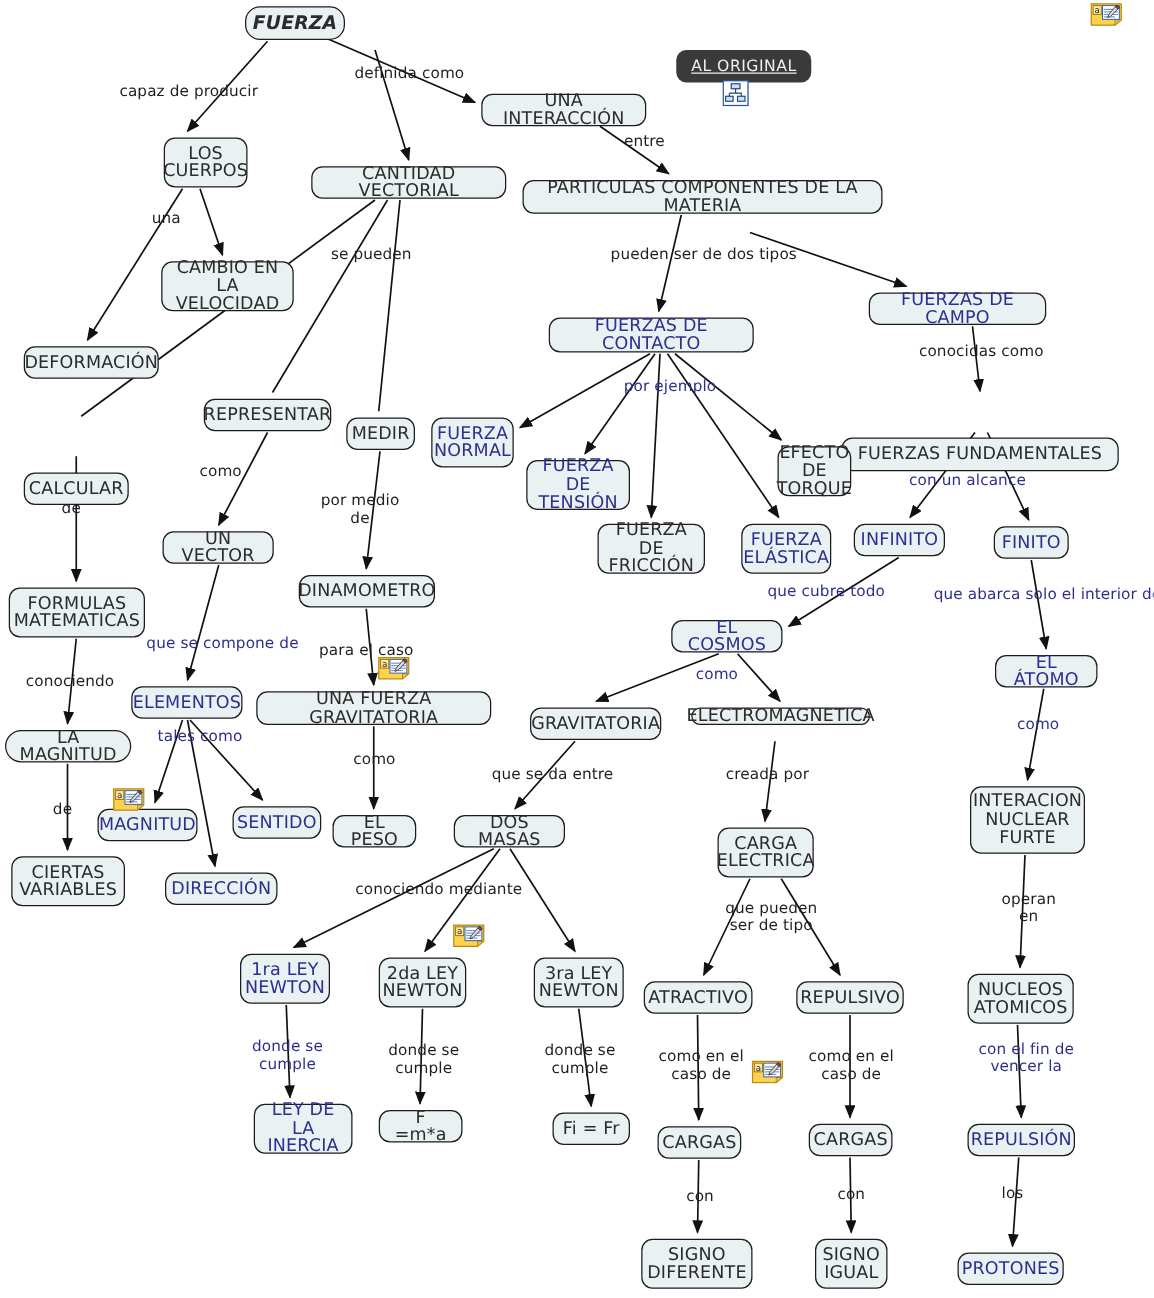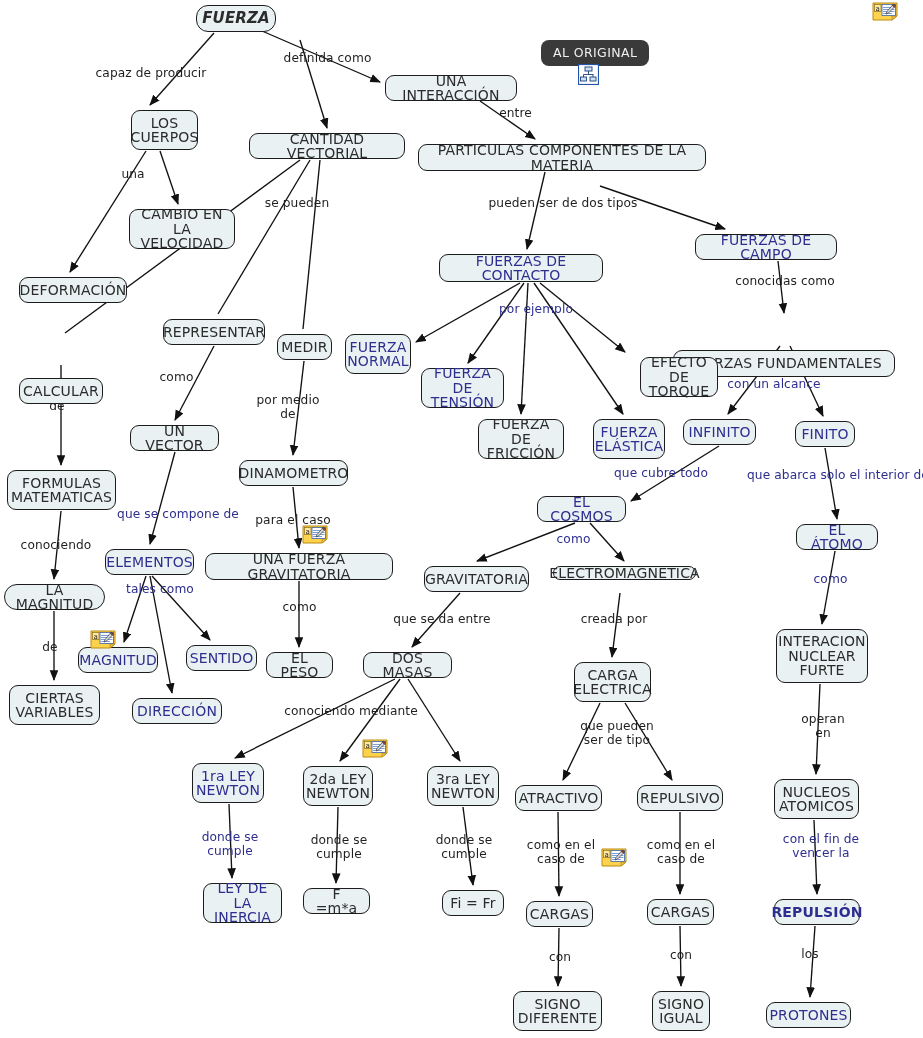--- a/index.html
+++ b/index.html
@@ -44,20 +44,21 @@
   .badge{
     position:absolute;
     background:#3a3a3a;
     color:#efefef;
     border-radius:8px;
     font-size:12.5px;
     padding:5px 12px 6px 12px;
     letter-spacing:.4px;
     z-index:6;
     text-align:center;
+    text-decoration:underline;
   }
   .map-icon{position:absolute;width:21px;height:21px;z-index:7;}
 </style>
 </head>
 <body>
 
 <div id="stage">
 
   <svg id="wires">
     <defs>
@@ -134,21 +135,21 @@
       <div class="node" style="left: 19px; top: 338px; width: 84px; height: 26px; margin-top: 40px;">CALCULAR</div>
       <div class="node" style="left: 163px; top: 319px; width: 102px; height: 26px;">REPRESENTAR</div>
       <div class="node" style="left: 277px; top: 334px; width: 55px; height: 26px;">MEDIR</div>
       <div class="node link" style="left: 345px; top: 334px; width: 66px; height: 40px;">FUERZA
 NORMAL</div>
       <div class="node link" style="left: 439px; top: 254px; width: 164px; height: 28px;">FUERZAS DE CONTACTO</div>
       <div class="node link" style="left: 695px; top: 234px; width: 142px; height: 26px;">FUERZAS DE CAMPO</div>
       <div class="node" style="left: 673px; top: 318px; width: 222px; height: 27px; margin-top: 32px;">FUERZAS FUNDAMENTALES</div>
       <div class="node link" style="left: 421px; top: 368px; width: 83px; height: 40px;">FUERZA DE
 TENSIÓN</div>
-      <div class="node" style="left: 640px; top: 357px; width: 78px; height: 40px;">EFECTO DE
+      <div class="node" style="left: 622px; top: 357px; width: 59px; height: 40px;">EFECTO DE
 TORQUE</div>
       <div class="node" style="left: 478px; top: 419px; width: 86px; height: 40px;">FUERZA DE
 FRICCIÓN</div>
       <div class="node link" style="left: 593px; top: 419px; width: 72px; height: 40px;">FUERZA
 ELÁSTICA</div>
       <div class="node link" style="left: 683px; top: 419px; width: 73px; height: 26px;">INFINITO</div>
       <div class="node link" style="left: 795px; top: 421px; width: 60px; height: 26px;">FINITO</div>
       <div class="node" style="left: 7px; top: 470px; width: 109px; height: 40px;">FORMULAS
 MATEMATICAS</div>
       <div class="node" style="left: 130px; top: 425px; width: 89px; height: 26px;">UN VECTOR</div>
@@ -181,21 +182,21 @@
       <div class="node" style="left: 427px; top: 766px; width: 72px; height: 40px;">3ra LEY
 NEWTON</div>
       <div class="node" style="left: 515px; top: 785px; width: 87px; height: 26px;">ATRACTIVO</div>
       <div class="node" style="left: 637px; top: 785px; width: 86px; height: 26px;">REPULSIVO</div>
       <div class="node link" style="left: 193px; top: 883px; width: 79px; height: 40px; margin-left: 10px;">LEY DE LA
 INERCIA</div>
       <div class="node" style="left: 303px; top: 888px; width: 67px; height: 26px;">F =m*a</div>
       <div class="node" style="left: 442px; top: 890px; width: 62px; height: 26px;">Fi = Fr</div>
       <div class="node" style="left: 526px; top: 901px; width: 67px; height: 26px;">CARGAS</div>
       <div class="node" style="left: 647px; top: 899px; width: 67px; height: 26px;">CARGAS</div>
-      <div class="node link" style="left: 774px; top: 899px; width: 86px; height: 26px; font-weight: bold;">REPULSIÓN</div>
+      <div class="node link" style="left: 774px; top: 899px; width: 86px; height: 26px;">REPULSIÓN</div>
       <div class="node" style="left: 513px; top: 991px; width: 89px; height: 40px;">SIGNO
 DIFERENTE</div>
       <div class="node" style="left: 652px; top: 991px; width: 58px; height: 40px;">SIGNO
 IGUAL</div>
       <div class="node link" style="left: 766px; top: 1002px; width: 85px; height: 26px;">PROTONES</div>
     </div>
   <div id="label-layer">
       <div class="lbl" style="left: 86px; top: 66px; width: 130px;">capaz de producir</div>
       <div class="lbl" style="left: 275px; top: 51px; width: 105px;">definida como</div>
       <div class="lbl" style="left: 493px; top: 106px; width: 45px;">entre</div>

